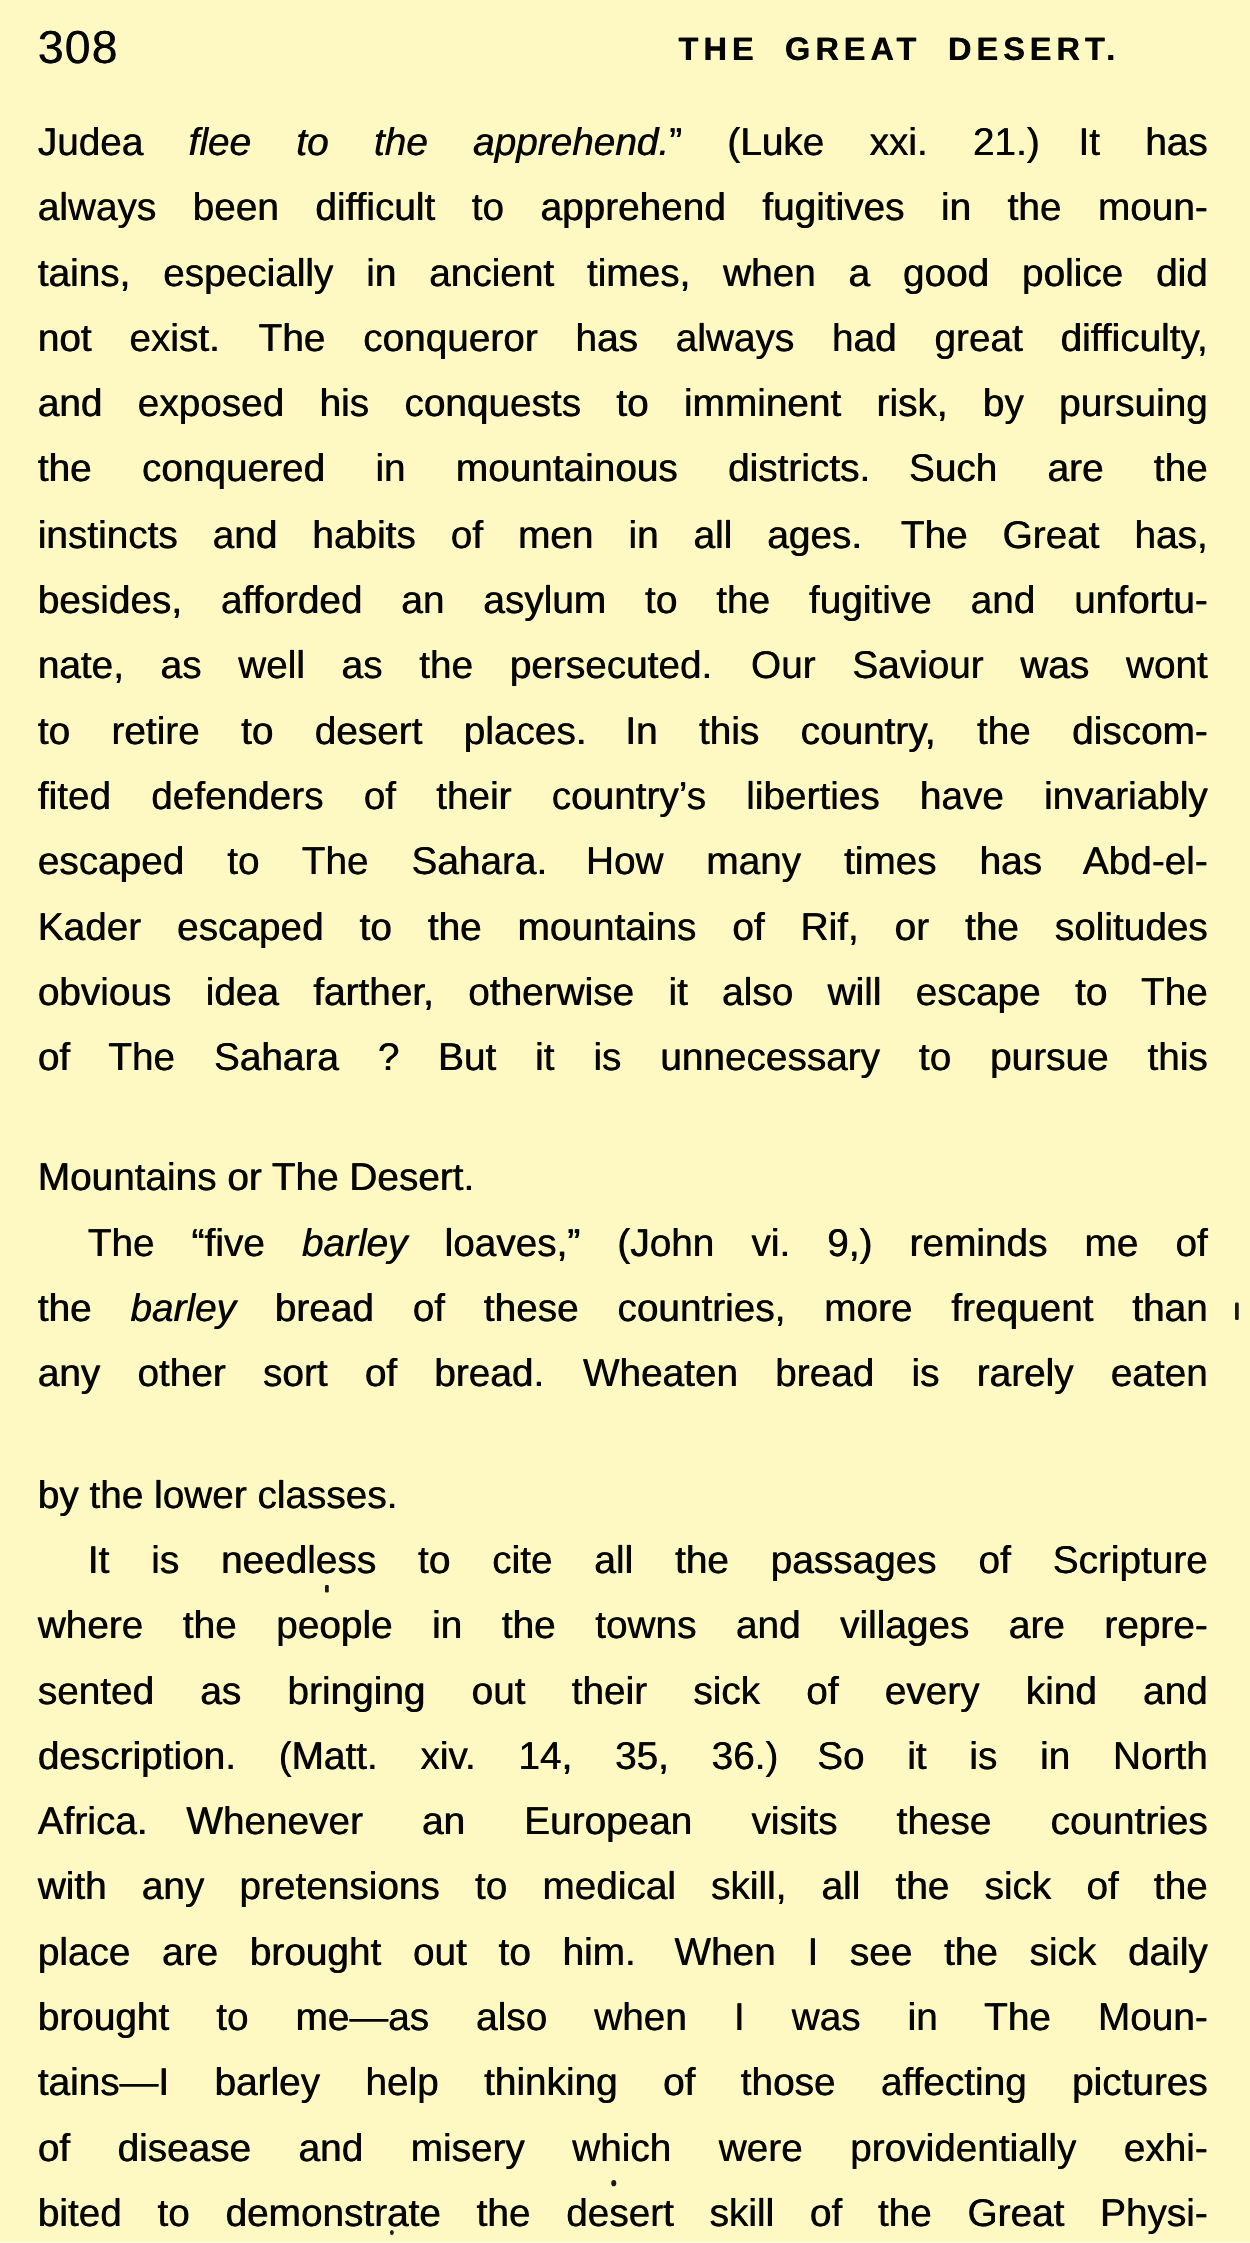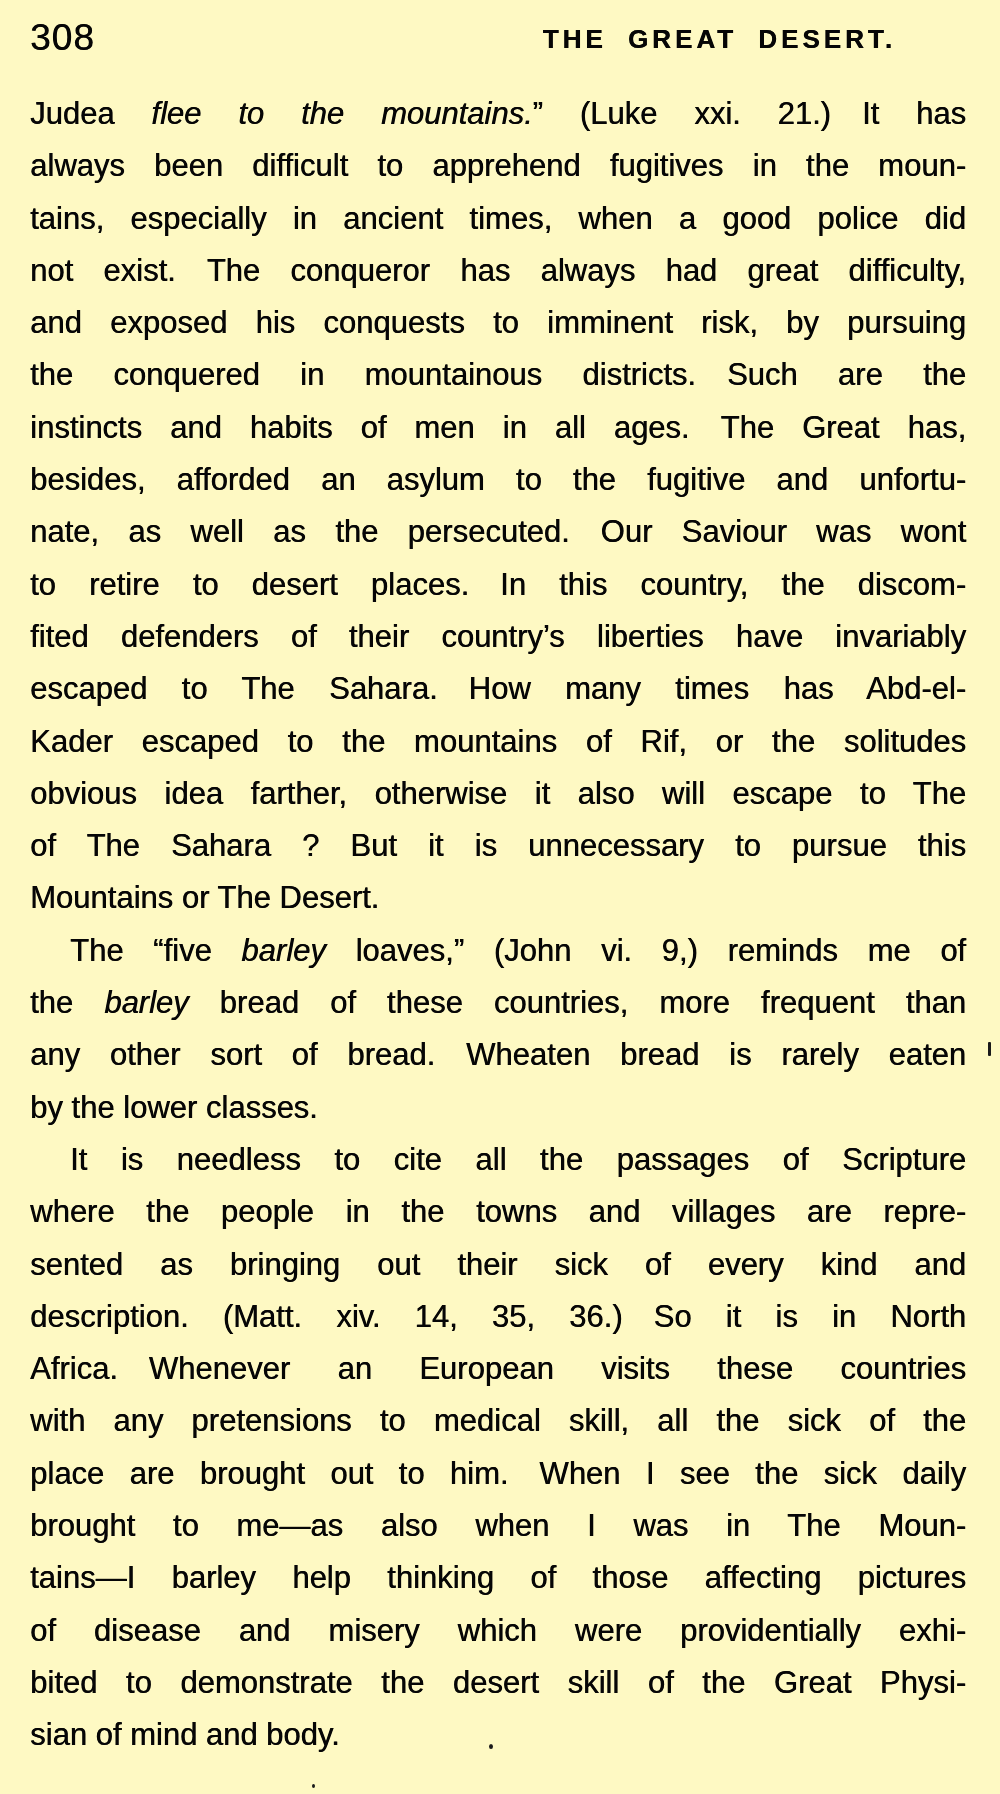--- a/index.html
+++ b/index.html
@@ -55,20 +55,21 @@
     line-height: 52.3px;
     font-size: 31px;
     text-align: justify;
     text-align-last: justify;
     white-space: normal;
     text-shadow: 0.5px 0 0 currentColor;
   }
   .line.last {
     text-align: left;
     text-align-last: left;
+    margin-top: 44px;
   }
   .line.indent {
     padding-left: 40px;
   }
   .ital {
     font-style: italic;
   }
   .speck {
     position: absolute;
     background: #1a1a1a;
@@ -80,21 +81,21 @@
 
 <div class="page">
 
   <div class="header">
     <div class="page-number">308</div>
     <div class="running-title">THE GREAT DESERT.</div>
   </div>
 
   <div class="body-text">
       <div class="para">
-        <div class="line"><span class="">Judea </span><span class="ital">flee to the mountains.</span><span class="">” (Luke xxi. 21.)  It has</span></div>
+        <div class="line"><span class="">Judea </span><span class="ital">flee to the apprehend.</span><span class="">” (Luke xxi. 21.)  It has</span></div>
         <div class="line"><span class="">always been difficult to apprehend fugitives in the moun-</span></div>
         <div class="line"><span class="">tains, especially in ancient times, when a good police did</span></div>
         <div class="line"><span class="">not exist.  The conqueror has always had great difficulty,</span></div>
         <div class="line"><span class="">and exposed his conquests to imminent risk, by pursuing</span></div>
         <div class="line"><span class="">the conquered in mountainous districts.  Such are the</span></div>
         <div class="line"><span class="">instincts and habits of men in all ages.  The Great has,</span></div>
         <div class="line"><span class="">besides, afforded an asylum to the fugitive and unfortu-</span></div>
         <div class="line"><span class="">nate, as well as the persecuted.  Our Saviour was wont</span></div>
         <div class="line"><span class="">to retire to desert places.  In this country, the discom-</span></div>
         <div class="line"><span class="">fited defenders of their country’s liberties have invariably</span></div>

